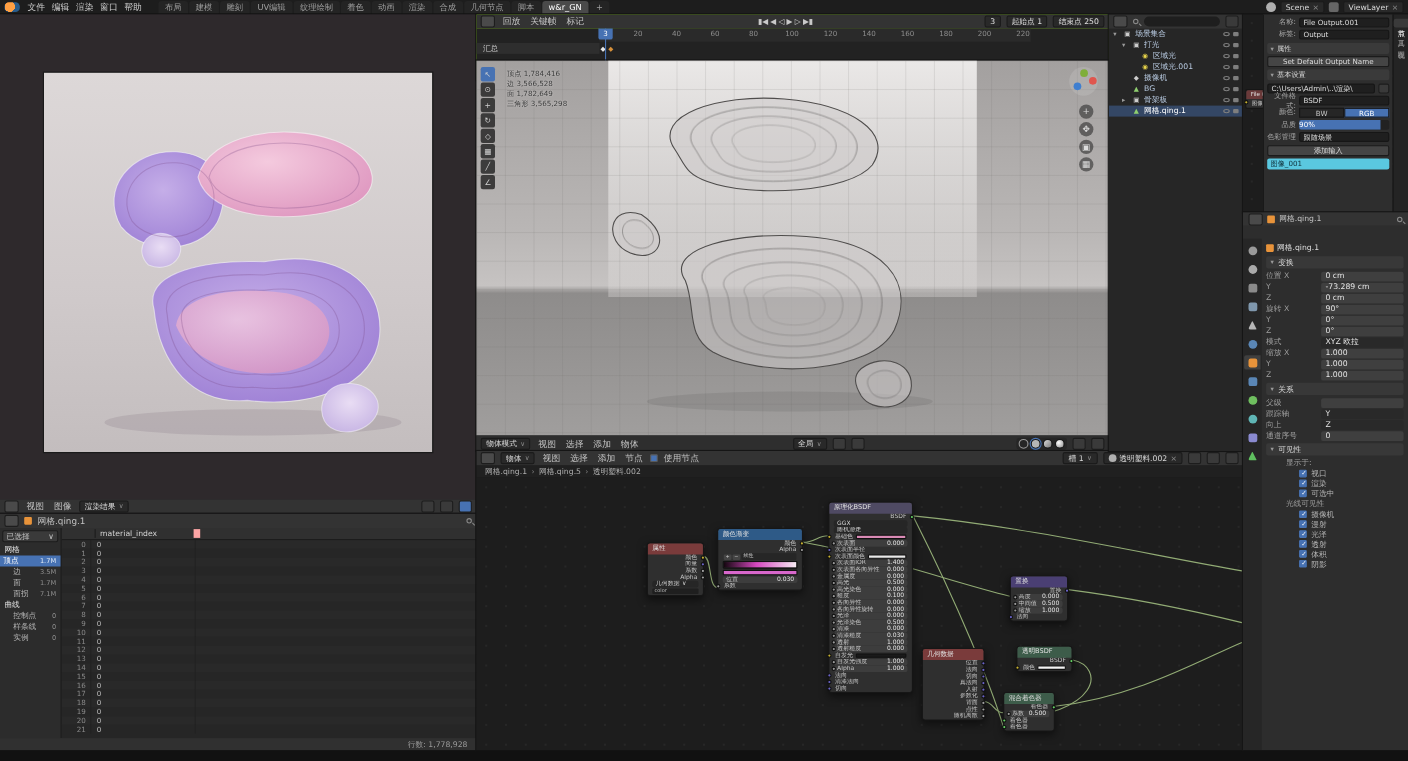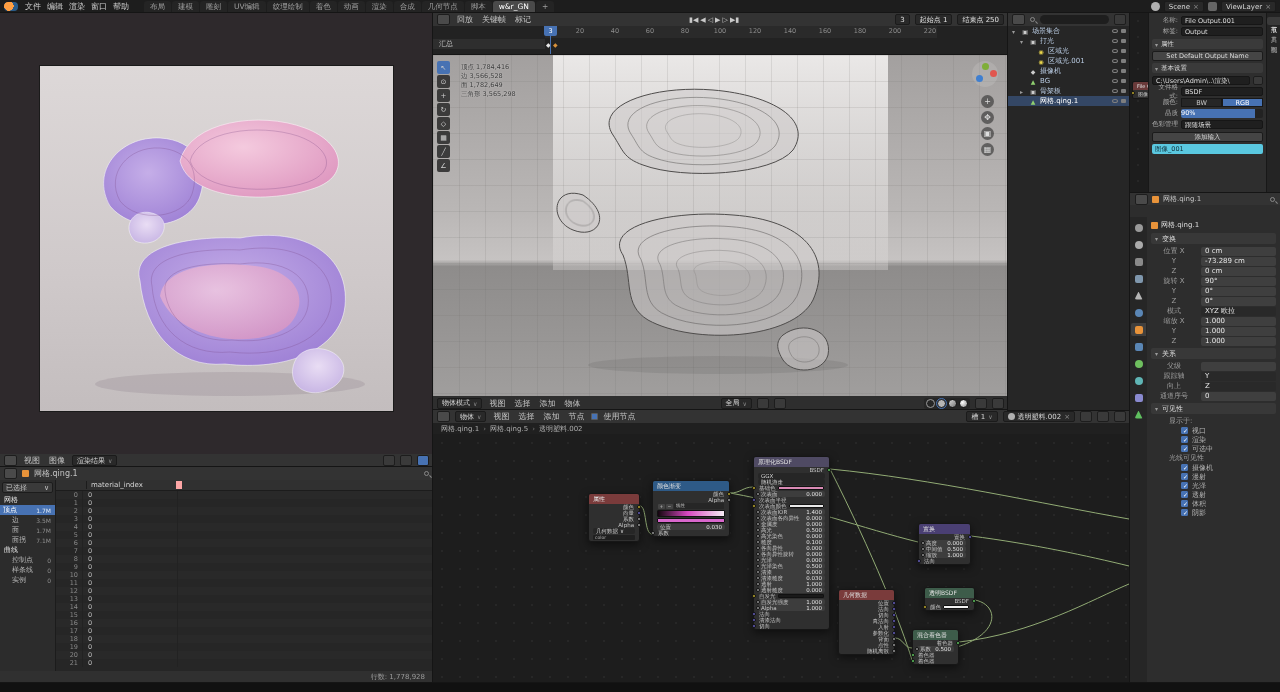--- a/index.html
+++ b/index.html
@@ -167,21 +167,21 @@
   .pt-particles .pt-ic{background:#6fbf5f;border-radius:50%}
   .pt-physics .pt-ic{background:#5fb5b5;border-radius:50%}
   .pt-constraints .pt-ic{background:#8a8ad0}
   .pt-data .pt-ic{background:#5fbf5f;clip-path:polygon(50% 0,100% 100%,0 100%)}
   .p-content{position:absolute;left:17px;top:24px;right:0;bottom:0;padding:2px 4px;font-size:7px;overflow:hidden}
   .p-crumb{position:absolute;left:0;top:0;right:0;height:12px;background:#333;display:flex;align-items:center;gap:4px;padding:0 5px;font-size:7px}
   .idrow{display:flex;align-items:center;gap:3px;height:12px;color:#ddd}
   .obj-ic{width:7px;height:7px;background:#e8933a;border-radius:1px}
   .sec{height:11px;display:flex;align-items:center;gap:4px;background:#383838;border-radius:2px;margin:2px 0;padding:0 4px;color:#dcdcdc}
   .prow{display:flex;align-items:center;height:10px;gap:4px}
-  .plbl{width:46px;text-align:center;color:#9f9f9f;flex:0 0 auto;overflow:hidden;white-space:nowrap}
+  .plbl{width:46px;text-align:left;color:#9f9f9f;flex:0 0 auto;overflow:hidden;white-space:nowrap}
   .pfield{flex:1;background:#3f3f3f;border-radius:2px;height:9px;line-height:9px;padding:0 4px;color:#e6e6e6;overflow:hidden;white-space:nowrap}
   .prow.dropdown .pfield{background:#292929}
   .vrow{display:flex;align-items:center;gap:4px;height:9px;padding-left:30px}
   .check{width:7px;height:7px;border:1px solid #5a5a5a;border-radius:1px;background:#222;position:relative;flex:0 0 auto}
   .checked .check{background:var(--accent);border-color:var(--accent)}
   .checked .check::after{content:"✓";position:absolute;left:1px;top:-1px;font-size:6px;color:#fff}
   .vlbl{color:#b5b5b5}
   .subt{color:#9f9f9f;padding-left:18px;height:10px;line-height:10px}
   svg{display:block}
 </style>

